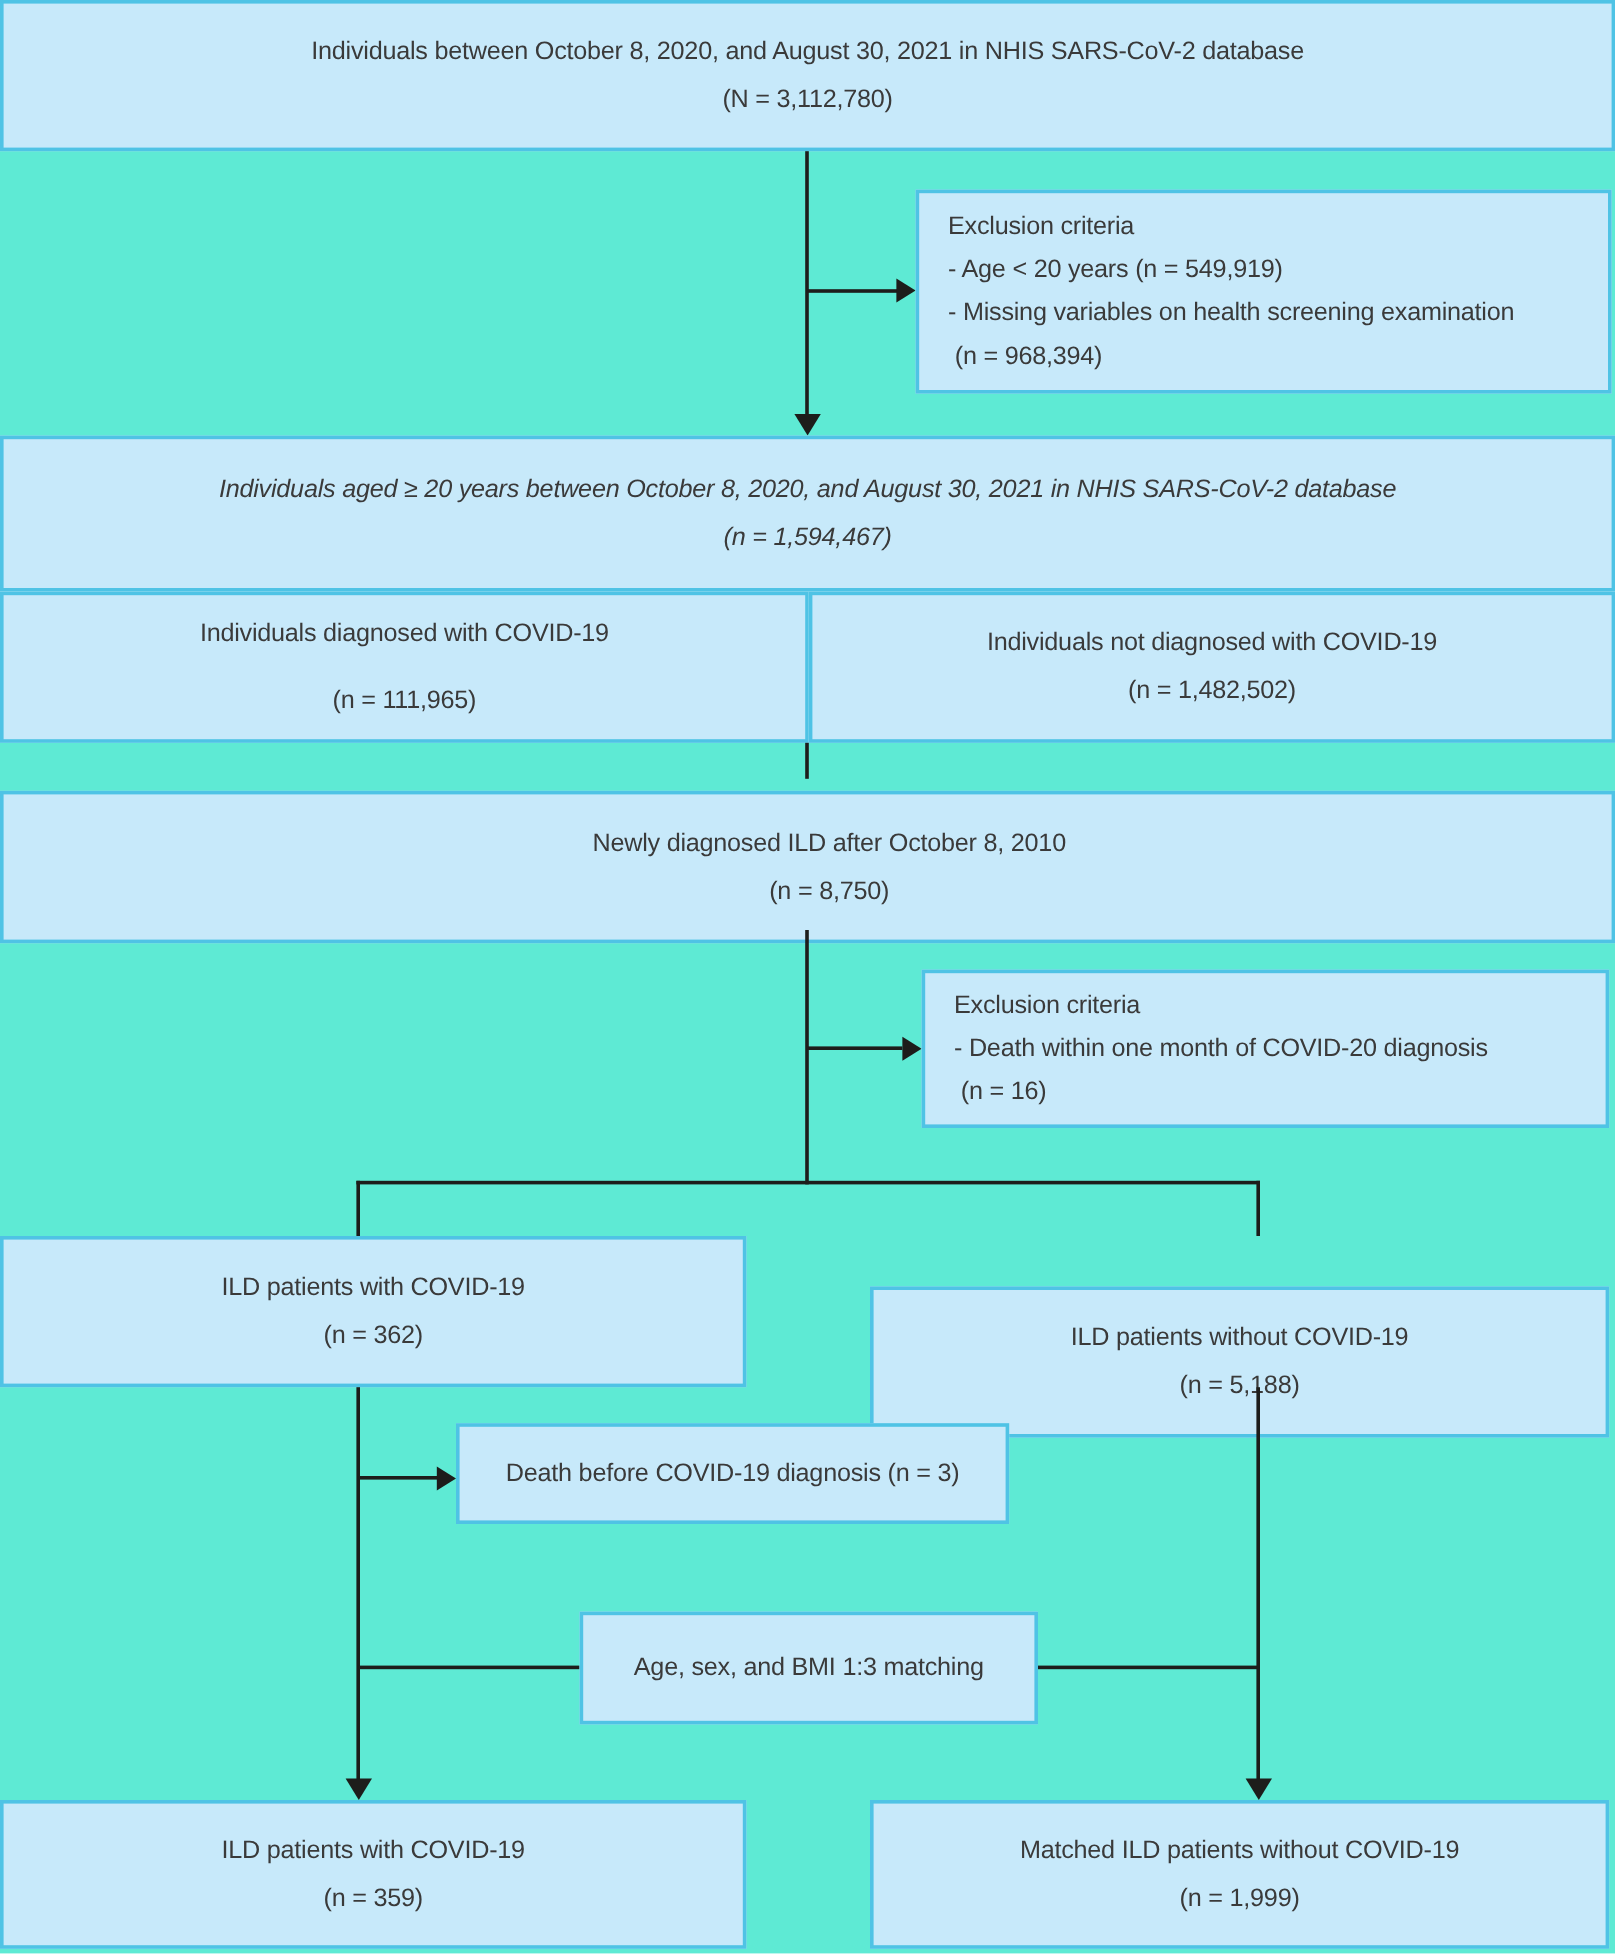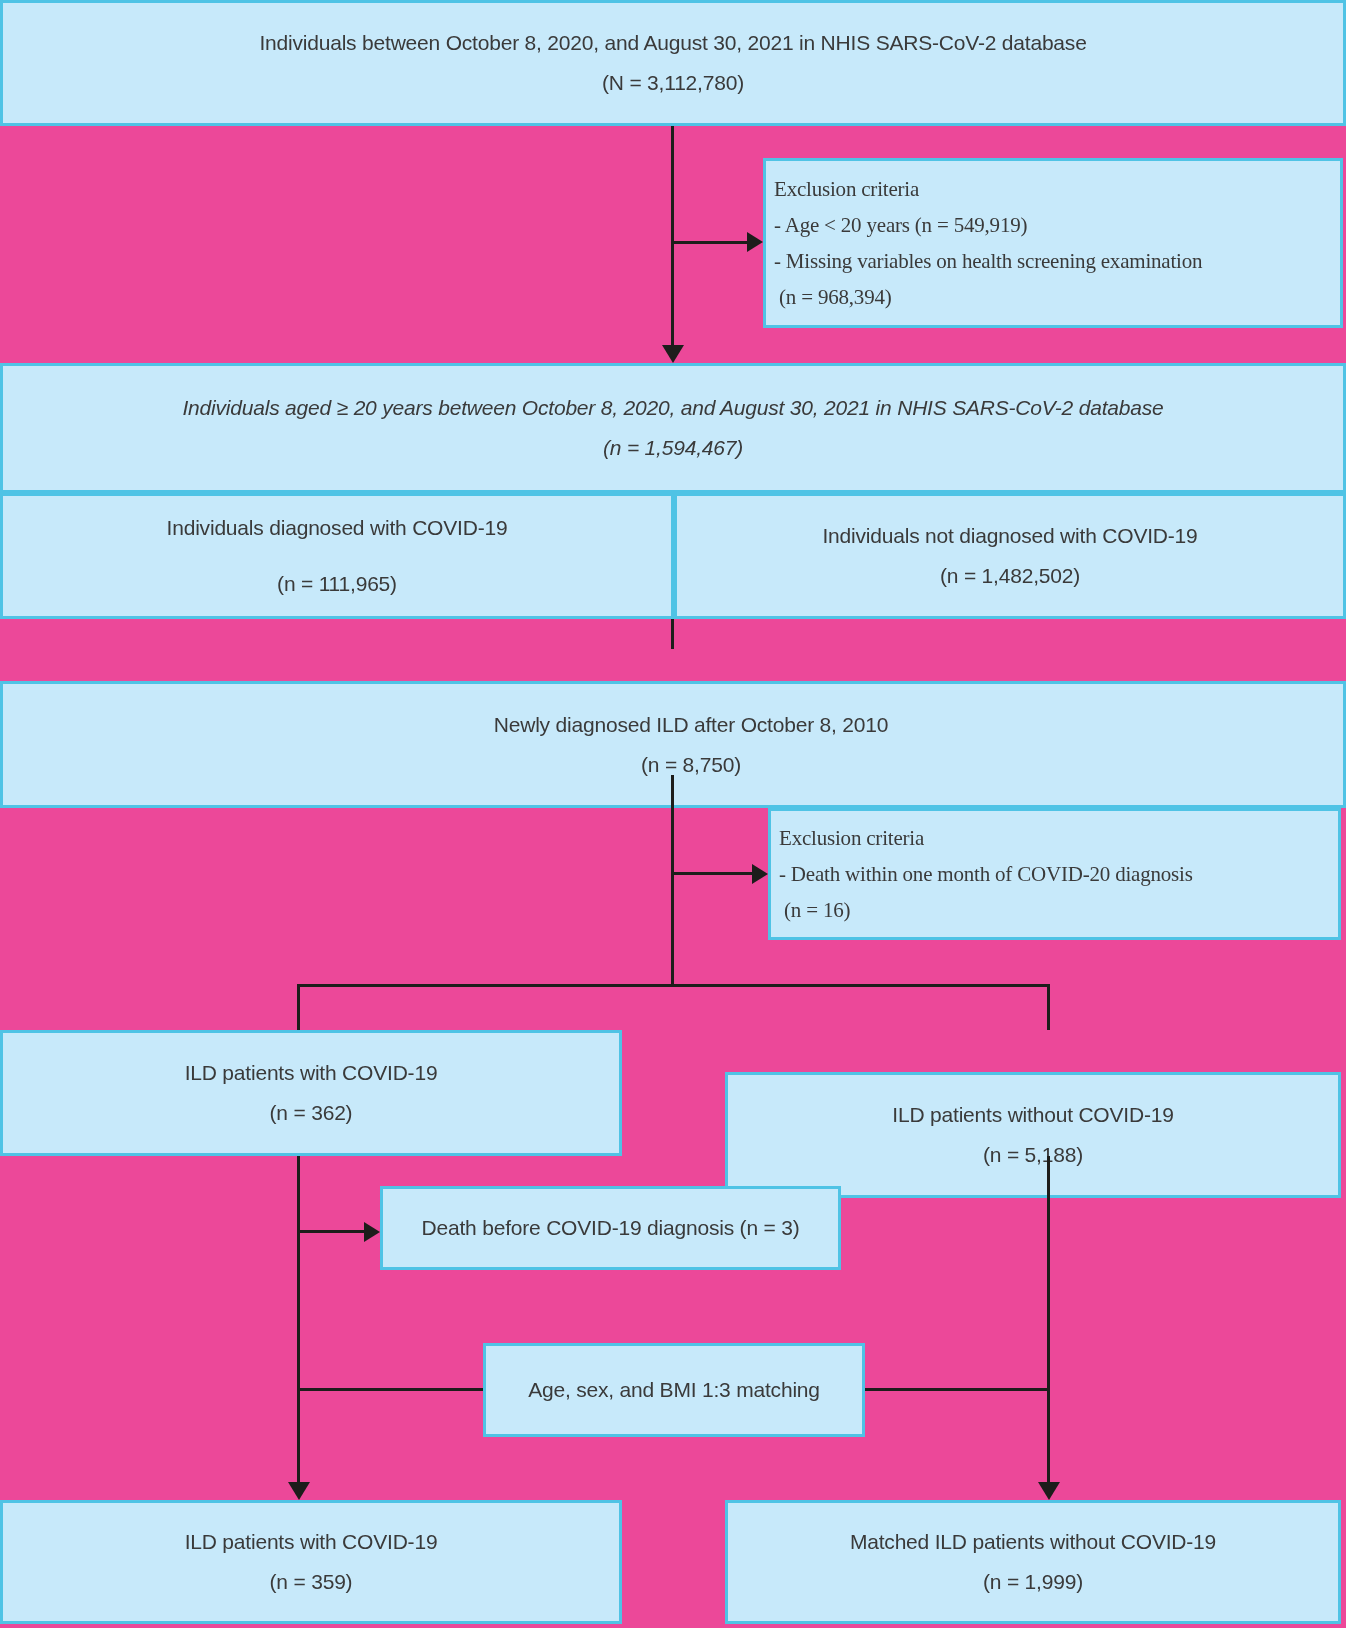--- a/index.html
+++ b/index.html
@@ -1,20 +1,20 @@
 <!DOCTYPE html>
 <html><head>
 <meta charset="utf-8">
 <style>
   html,body{margin:0;padding:0;background:#ffffff;}
   .canvas{
     position:relative;
     width:1346px;
     height:1628px;
-    background:#ec4899;
+    background:#5eead4;
     font-family:"Liberation Sans", sans-serif;
     color:#3a3a3a;
     overflow:hidden;
   }
   .box{
     position:absolute;
     box-sizing:border-box;
     background:#c7e9fa;
     border:3px solid #4fc3e5;
     display:flex;
@@ -24,22 +24,21 @@
     text-align:center;
     font-size:21px;
     line-height:40px;
     letter-spacing:-0.2px;
   }
   .box.leftalign{
     align-items:flex-start;
     text-align:left;
     justify-content:center;
     line-height:36px;
-    padding:10px 8px;
-    font-family:Liberation Serif, serif;
+    padding:10px 24px;
   }
   .excl-line{white-space:pre-wrap;}
   .line{position:absolute;background:#1d1d1b;}
   .arr-down{
     position:absolute;width:0;height:0;
     border-left:11px solid transparent;
     border-right:11px solid transparent;
     border-top:18px solid #1d1d1b;
   }
   .arr-right{
@@ -81,21 +80,21 @@
     <div>Individuals diagnosed with COVID-19</div>
     <div>(n = 111,965)</div>
   </div>
   <div class="box" style="left:674px;top:493px;width:672px;height:126px;align-items:center;">
     <div>Individuals not diagnosed with COVID-19</div>
     <div>(n = 1,482,502)</div>
   </div>
 
   <div class="line" style="left:671px;top:619px;width:3px;height:30px;"></div>
 
-  <div class="box" style="left:0;top:681px;width:1346px;height:127px;padding-left:36px;">
+  <div class="box" style="left:0;top:659px;width:1346px;height:127px;padding-left:36px;">
     <div>Newly diagnosed ILD after October 8, 2010</div>
     <div>(n = 8,750)</div>
   </div>
 
   <div class="line" style="left:671px;top:775px;width:3px;height:212px;"></div>
 
   <div class="line" style="left:673px;top:872px;width:79px;height:3px;"></div>
   <div class="arr-right" style="left:752px;top:864px;"></div>
 
   <div class="box leftalign" style="left:768px;top:808px;width:573px;height:132px;">

